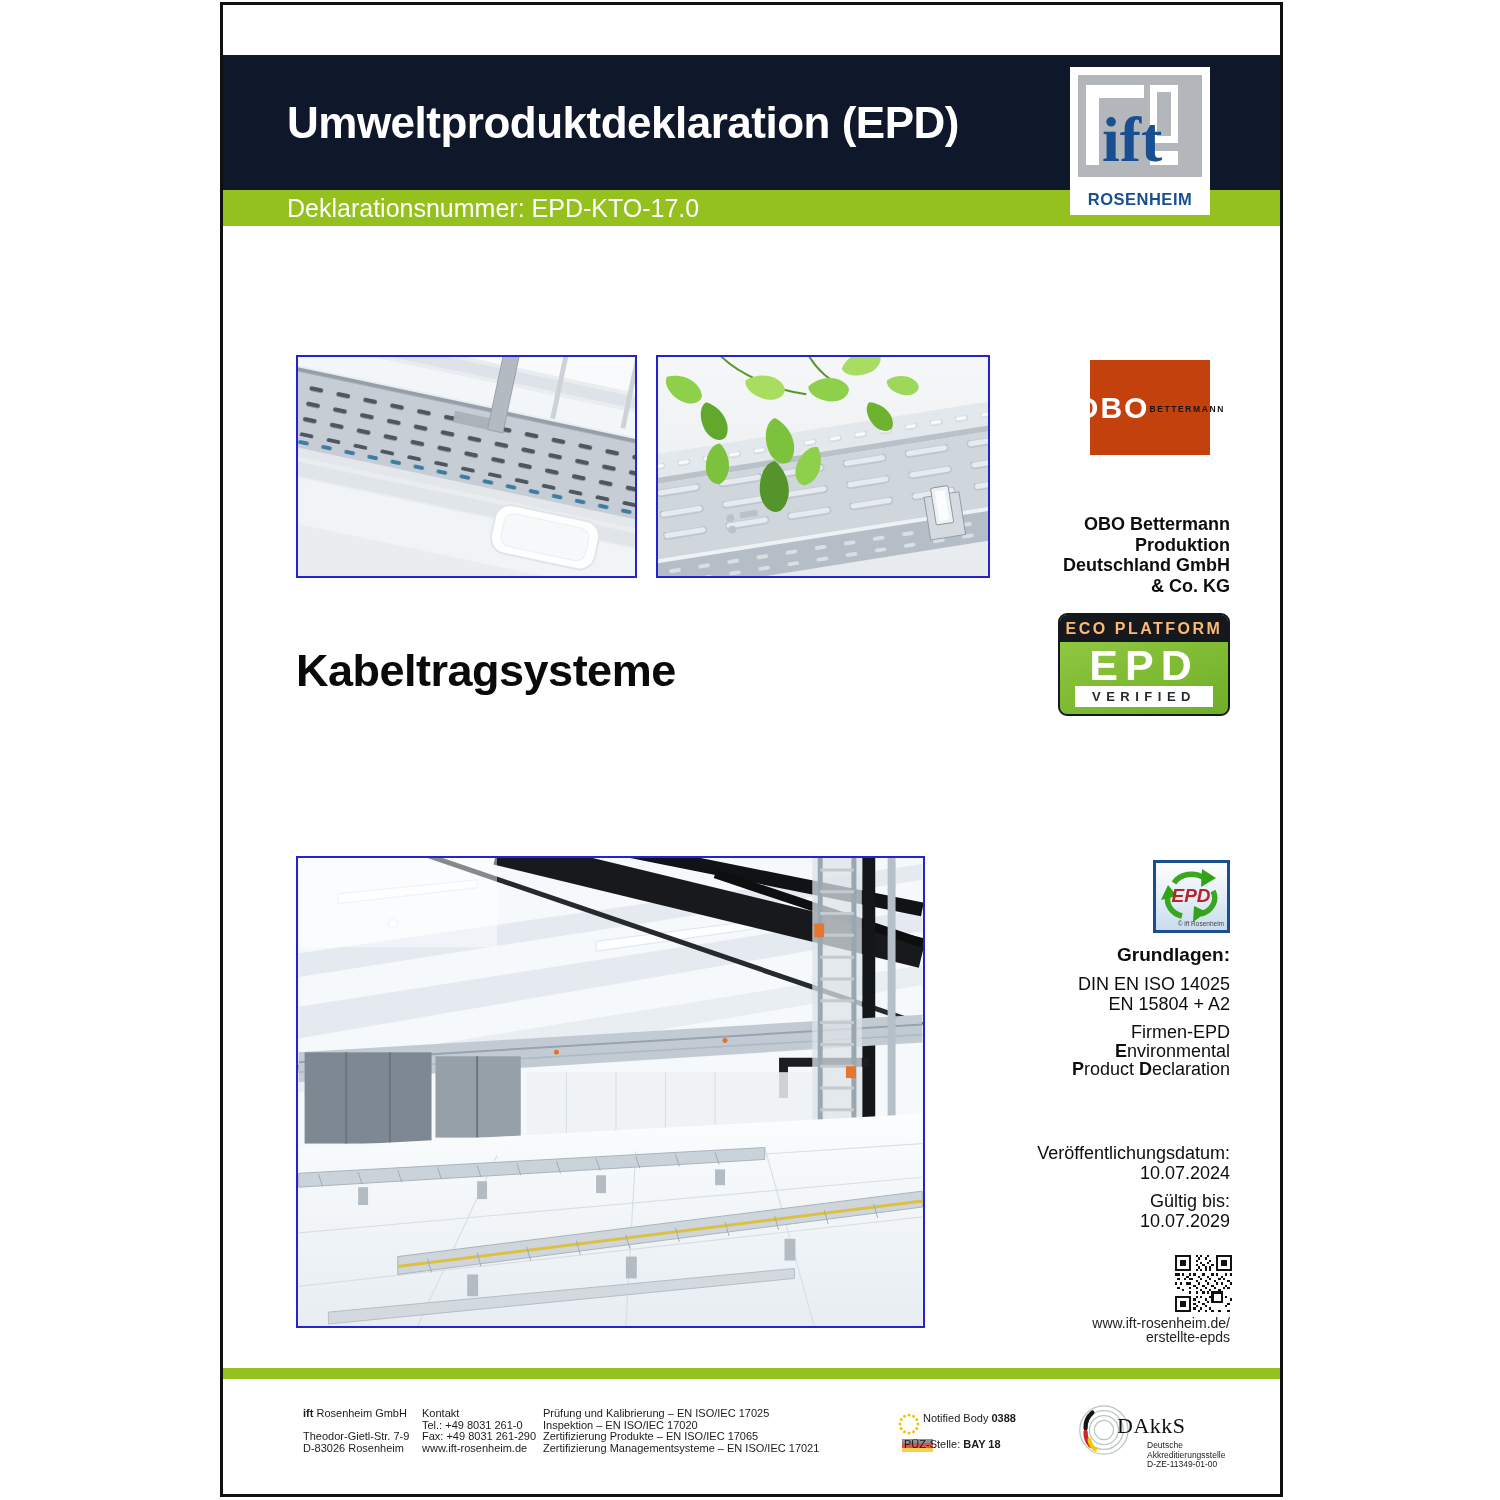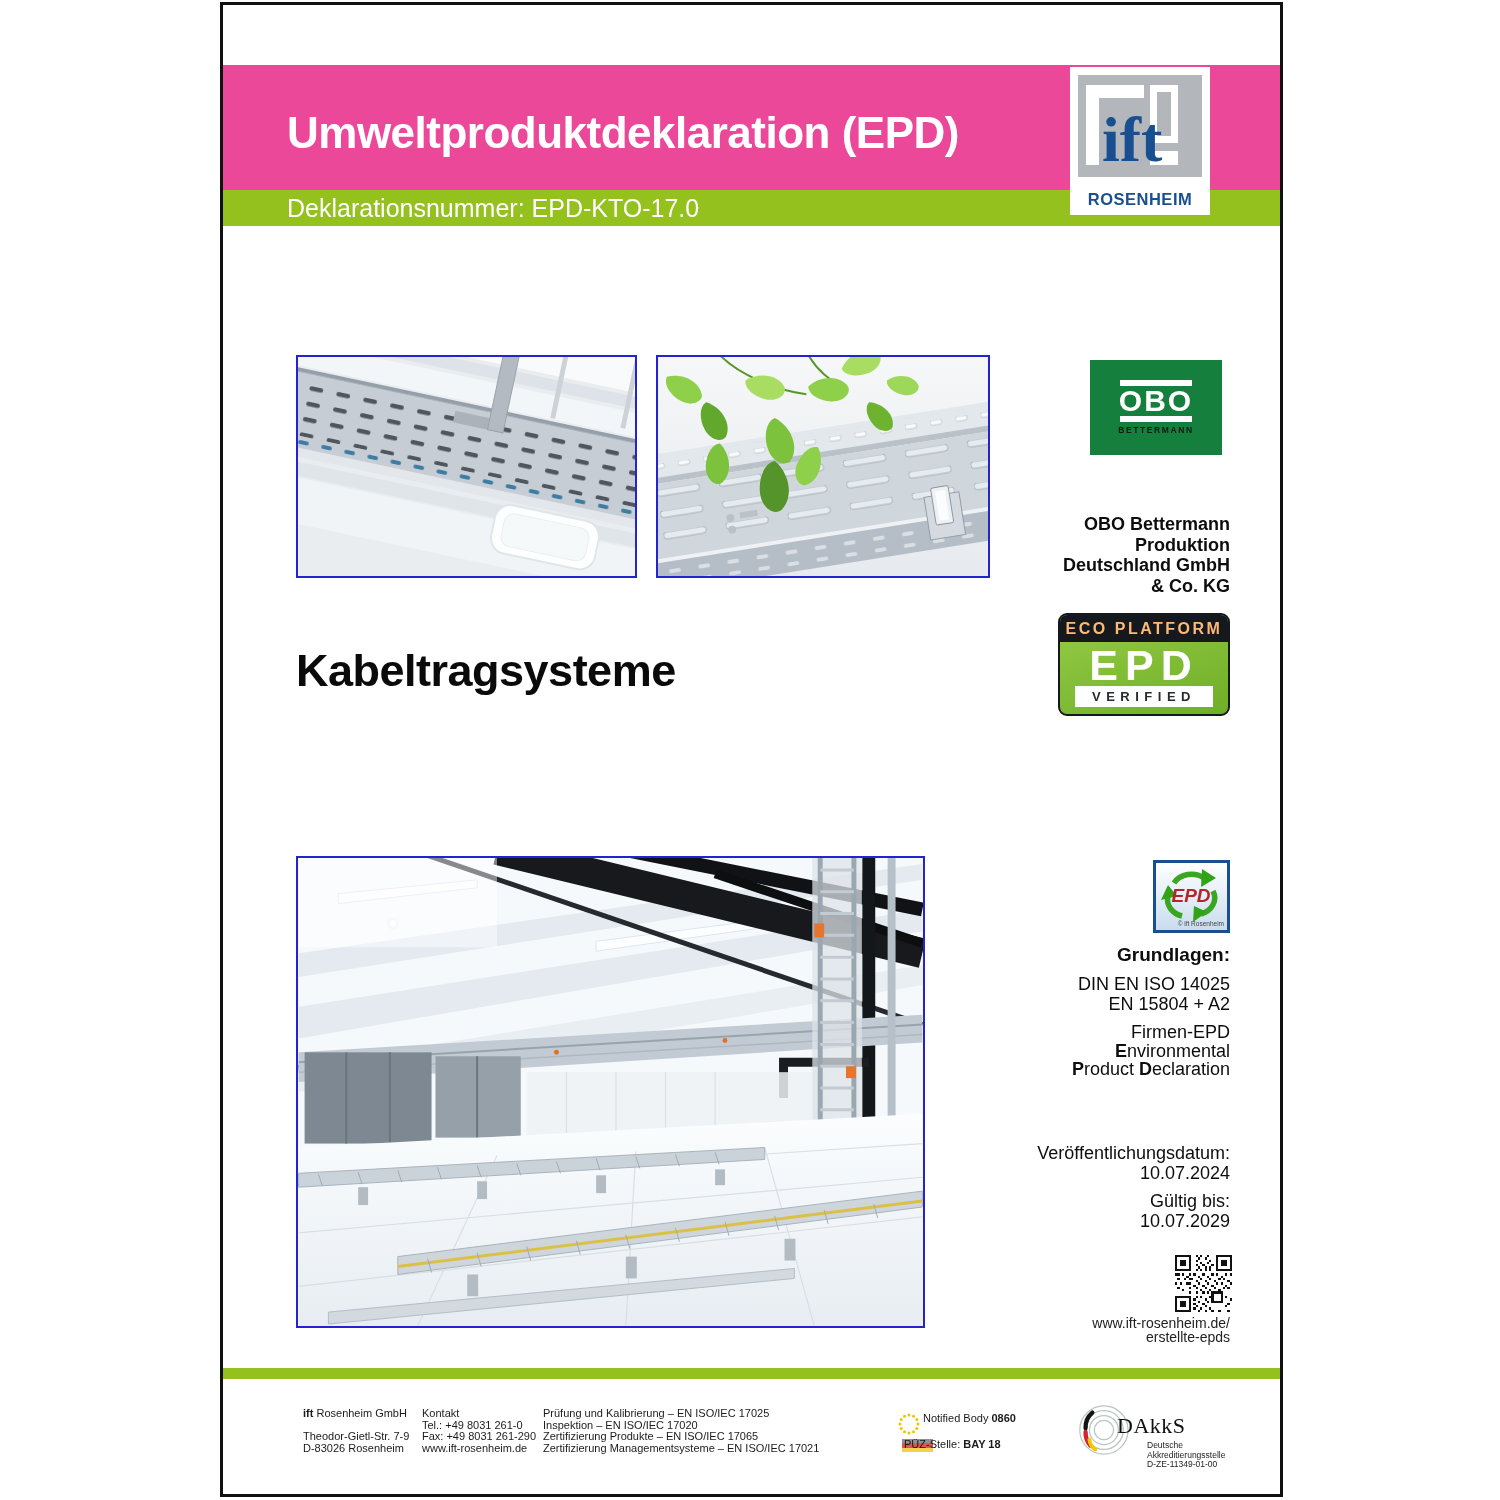--- a/index.html
+++ b/index.html
@@ -3,37 +3,37 @@
 <meta charset="utf-8">
 <style>
   html,body{margin:0;padding:0;background:#fff;}
   #stage{position:relative;width:1500px;height:1500px;background:#fff;overflow:hidden;
          font-family:"Liberation Sans",sans-serif;color:#111;}
   .abs{position:absolute;}
   .b{font-weight:bold;}
   .page{position:absolute;left:220px;top:2px;width:1057px;height:1489px;
         border:3px solid #101010;background:#fff;}
   
-  .bar-blue{left:0;right:0;top:60px;height:135px;background:#ec4899;display:flex;align-items:center;}
+  .bar-blue{left:0;right:0;top:50px;height:135px;background:#0f172a;display:flex;align-items:center;}
   .bar-blue h1{margin:0 0 0 64px;font-size:44px;line-height:44px;color:#fff;font-weight:bold;letter-spacing:-.5px;}
   .bar-green{left:0;right:0;top:185px;height:36px;background:#95c11f;display:flex;align-items:center;}
   .bar-green .decl{margin-left:64px;font-size:25px;color:#fff;}
   
   .iftbox{left:847px;top:62px;width:140px;height:148px;background:#fff;}
   .iftbox .rosenheim{position:absolute;left:0;right:0;bottom:6px;text-align:center;
        font-size:16.5px;font-weight:bold;color:#174f90;letter-spacing:.5px;}
   
   .photo{border:2px solid #2424cf;box-sizing:border-box;background:#eef0f3;overflow:hidden;}
   .ph1{left:73px;top:350px;width:341px;height:223px;}
   .ph2{left:433px;top:350px;width:334px;height:223px;}
   .ph3{left:73px;top:851px;width:629px;height:472px;}
   .photo svg{display:block;width:100%;height:100%;}
   
-  .obo{left:867px;top:355px;width:132px;height:95px;background:#15803d;display:flex;
-       flex-direction:column;align-items:center;justify-content:center;}
+  .obo{left:867px;top:355px;width:120px;height:95px;background:#c2410c;display:flex;
+       flex-direction:row;align-items:center;justify-content:center;}
   .obo-bar{width:72px;height:6px;background:#fff;}
   .obo-name{font-size:30px;line-height:28px;font-weight:800;color:#fff;letter-spacing:2px;margin:1px 0;}
   .obo-sub{font-size:8.5px;font-weight:bold;color:#161616;letter-spacing:1.6px;margin-top:3px;}
   
   .manu{right:50px;top:509px;text-align:right;font-size:18px;line-height:20.5px;font-weight:bold;color:#0d0d0d;}
   
   .eco{left:835px;top:608px;width:172px;height:103px;border-radius:9px;overflow:hidden;
        border:2px solid #15191d;background:linear-gradient(160deg,#96cc46,#6fae27);box-sizing:border-box;}
   .eco-top{height:27px;background:#15191d;display:flex;align-items:center;justify-content:center;}
   .eco-top span{color:#fdba74;font-weight:bold;font-size:16px;letter-spacing:2.5px;}
@@ -396,21 +396,21 @@
               <circle cx="8.5" cy="20.8" r="1.5"></circle>
               <circle cx="5.2" cy="17.5" r="1.5"></circle>
           <circle cx="4" cy="13" r="1.5"></circle>
               <circle cx="5.2" cy="8.5" r="1.5"></circle>
               <circle cx="8.5" cy="5.2" r="1.5"></circle>
           <circle cx="13" cy="4" r="1.5"></circle>
               <circle cx="17.5" cy="5.2" r="1.5"></circle>
               <circle cx="20.8" cy="8.5" r="1.5"></circle>
         </g>
       </svg>
-      <span>Notified Body </span><span class="b">0860</span>
+      <span>Notified Body </span><span class="b">0388</span>
     </div>
     <div class="row2">
       <div class="flag"></div>
       <span>PÜZ-Stelle: </span><span class="b">BAY 18</span>
     </div>
   </div>
 
   <div class="abs dakks">
     <svg viewBox="0 0 60 60" style="position:absolute;left:0;top:2px;width:58px;height:58px">
       <g fill="none" stroke="#b9c6c0" stroke-width="1.3">

